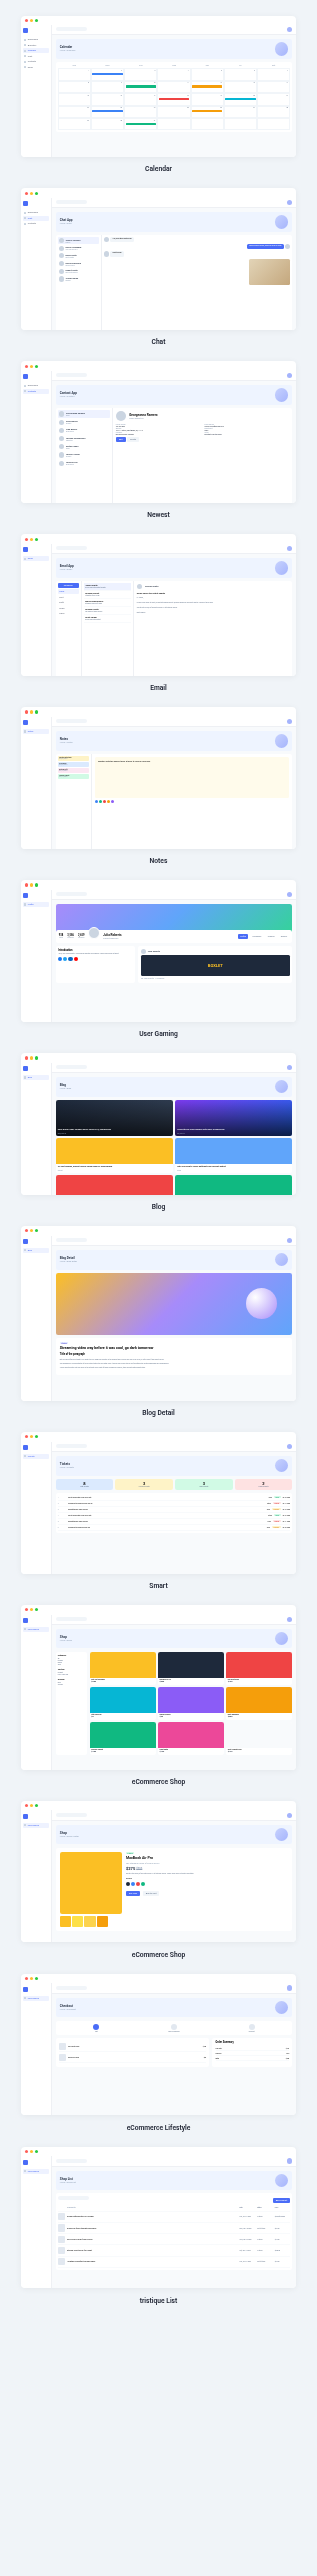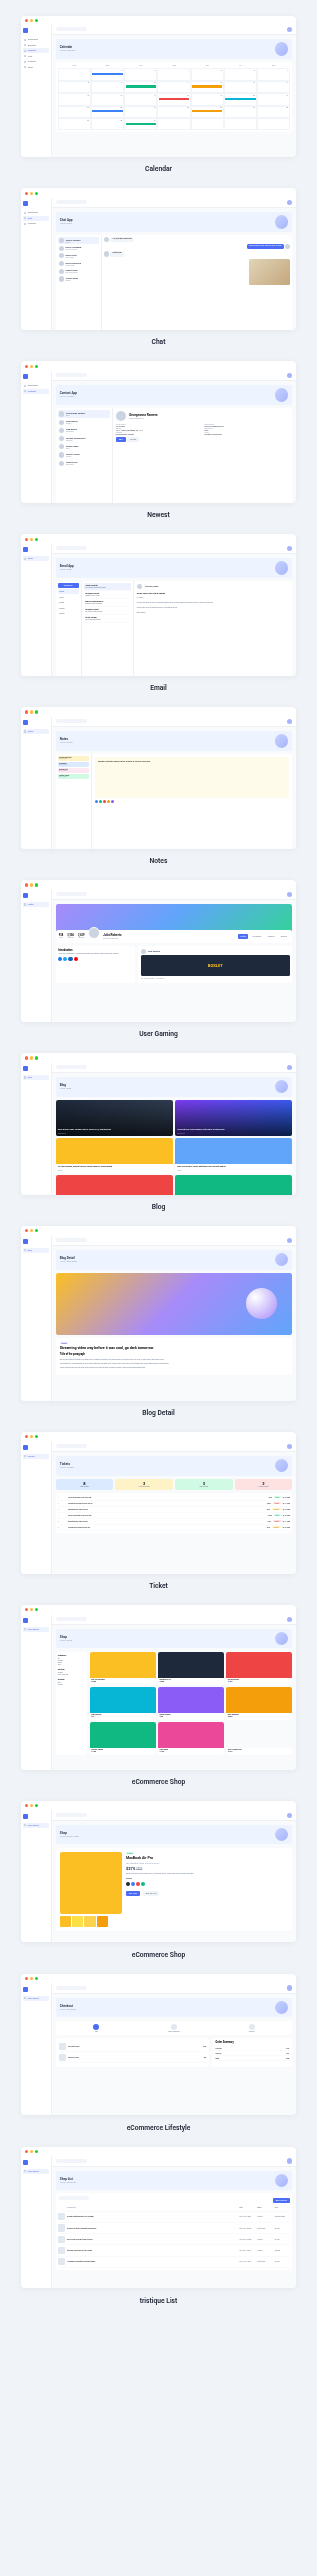--- a/index.html
+++ b/index.html
@@ -1022,21 +1022,21 @@
                 <span class="subj">Consequuntur magni dolores eos</span>
                 <span>Jack</span>
                 <span class="status pending">Pending</span>
                 <span>09-10-2023</span>
               </div>
 </div>
 </div>
 </div>
 </div>
 </div>
-<div class="card-title">Ticket</div>
+<div class="card-title">Smart</div>
 
 <div class="card">
 <div class="mac-bar">
         <span class="mac-dot r"></span>
         <span class="mac-dot y"></span>
         <span class="mac-dot g"></span>
       </div>
 <div class="app" style="height:155px">
 <div class="sidebar">
           <div class="logo"></div>

